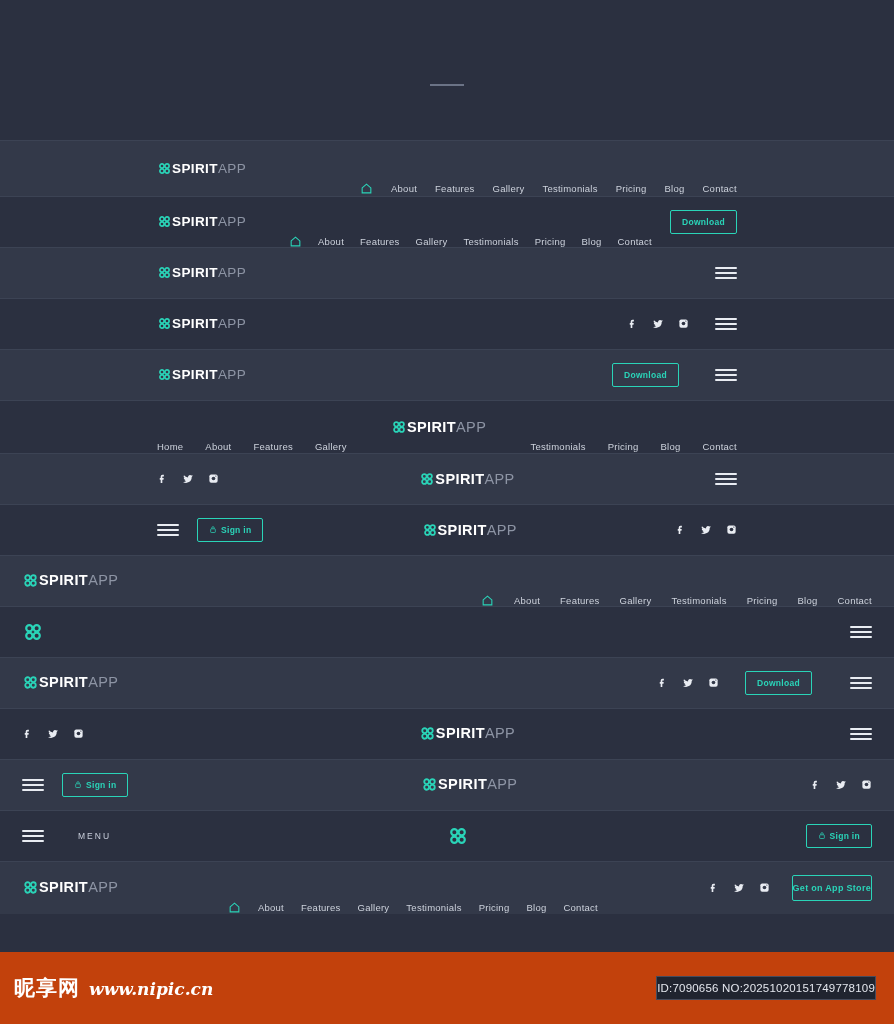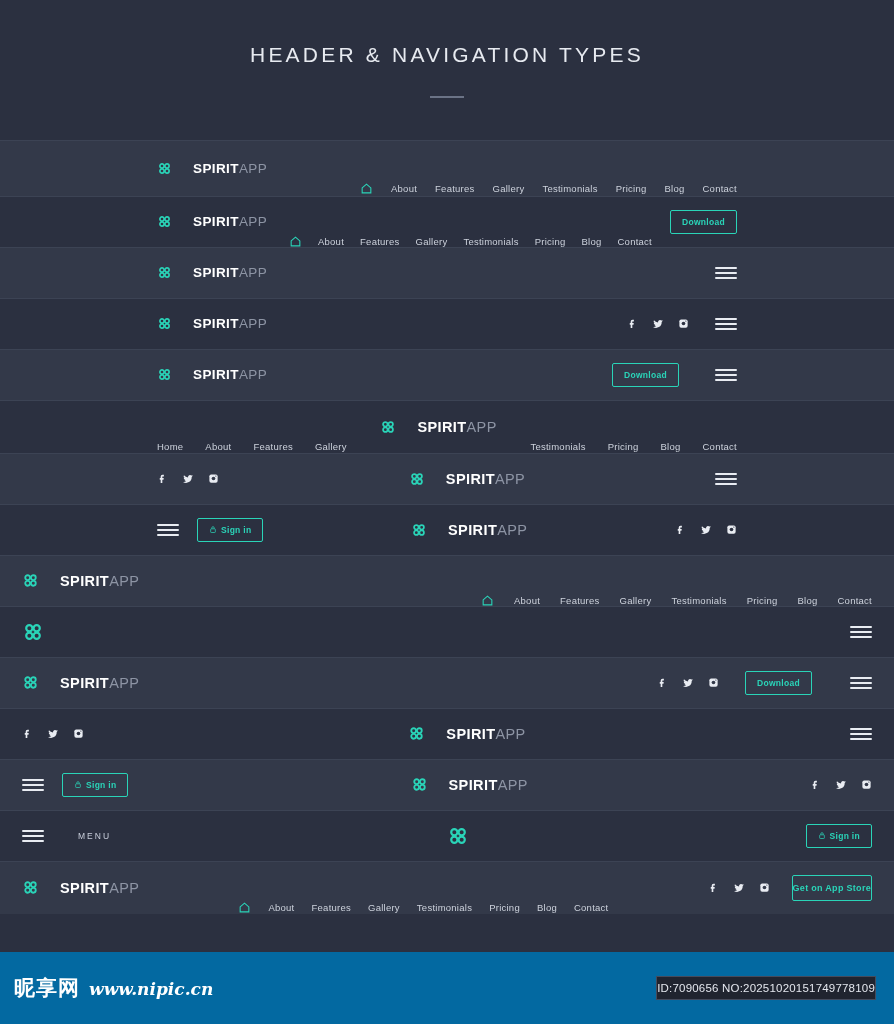--- a/index.html
+++ b/index.html
@@ -20,21 +20,21 @@
   
   .row { display: flex; align-items: center; position: relative; }
   .row.dark  { background: #2b3040; }
   .row.light { background: #333949; }
   .row.sep::before { content:""; position:absolute; left:0; right:0; top:0; height:1px; background:#3c4354; }
   .inner { width: 580px; margin: 0 auto; display: flex; align-items: center; height: 100%; }
   .inner-wide { width: 100%; padding: 0 22px; display: flex; align-items: center; height: 100%; }
   .spacer { flex: 1 1 auto; }
 
   
-  .logo { display: flex; align-items: flex-end; gap: 21px; white-space: nowrap; }
+  .logo { display: flex; align-items: flex-start; gap: 0; white-space: nowrap; }
   .logo-text { font-size: 13.5px; letter-spacing: .4px; font-weight: 700; }
   .logo-text .a { color: #ffffff; }
   .logo-text .b { color: #8d94a4; font-weight: 400; }
   .logo.big .logo-text { font-size: 14.5px; }
 
   .mark { display:block; }
 
   
   .nav { display: flex; align-items: center; gap: 18px; margin-top: 40px; }
   .nav a { color: #cdd2dc; font-size: 9.5px; text-decoration: none; letter-spacing: .25px; white-space: nowrap; }
@@ -50,37 +50,36 @@
   
   .socials { display: flex; align-items: center; gap: 14px; }
   .socials .si { color: #e9ecf2; display: flex; align-items: center; }
 
   
   .burger { width: 22px; display: flex; flex-direction: column; gap: 3px; cursor: pointer; }
   .burger i { display: block; height: 2px; background: #e9ecf2; border-radius: 1px; }
   .menu-word { color: #c9cedb; font-size: 8.5px; letter-spacing: 2px; margin-left: 10px; padding-left: 24px; }
 
   
-  .wm { position: absolute; left: 0; right: 0; bottom: 0; height: 72px; background: #0369a1;
+  .wm { position: absolute; left: 0; right: 0; bottom: 0; height: 72px; background: #c2410c;
         display: flex; align-items: center; }
   .wm-left { display: flex; align-items: baseline; gap: 9px; padding-left: 14px; }
   .wm-cn { color: #ffffff; font-size: 21px; font-weight: 700; letter-spacing: 1px;
            font-family: "DejaVu Sans", sans-serif; }
   .wm-url { color: #ffffff; font-size: 17px; font-weight: 700; font-style: italic;
             font-family: "DejaVu Serif", serif; }
   .wm-id { position: absolute; right: 18px; background: #20242f; color: #e4e7ee;
            font-size: 11.5px; padding: 5px 0; border: 1px solid #454b5c; letter-spacing: .2px; }
 </style>
 </head>
 <body>
 
 <div class="page">
 
   <div class="banner">
-    <div class="banner-title">HEADER &amp; NAVIGATION TYPES</div>
     <div class="banner-rule"></div>
   </div>
 
   <div class="row light sep" style="height:56px">
     <div class="inner">
       <div class="logo">
         <svg class="mark" width="15" height="15" viewBox="0 0 24 24">
           <g fill="none" stroke="#2ad4b8" stroke-width="2.6">
             <circle cx="8" cy="8" r="3.4"></circle>
               <circle cx="16" cy="8" r="3.4"></circle>

